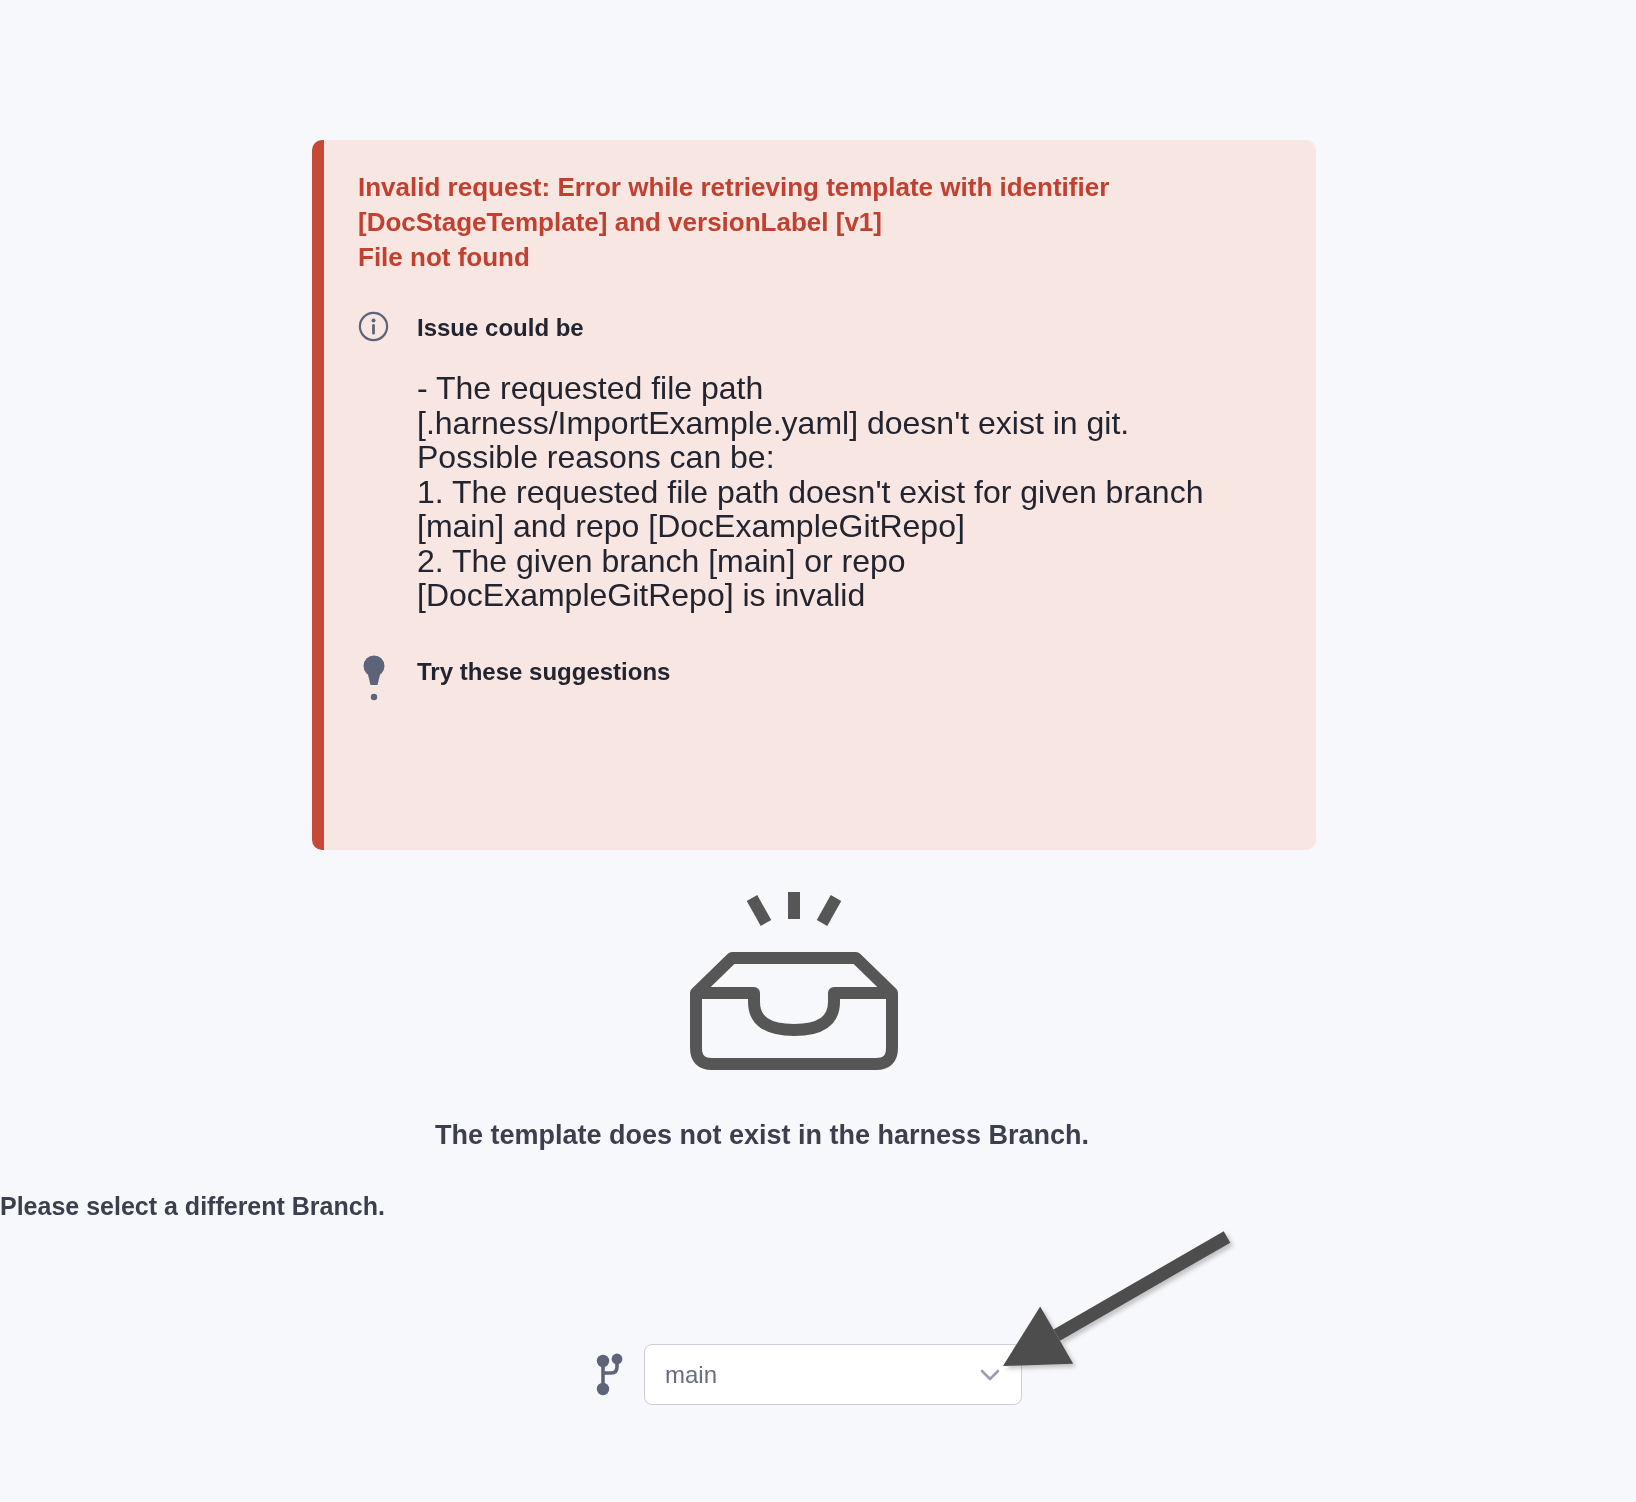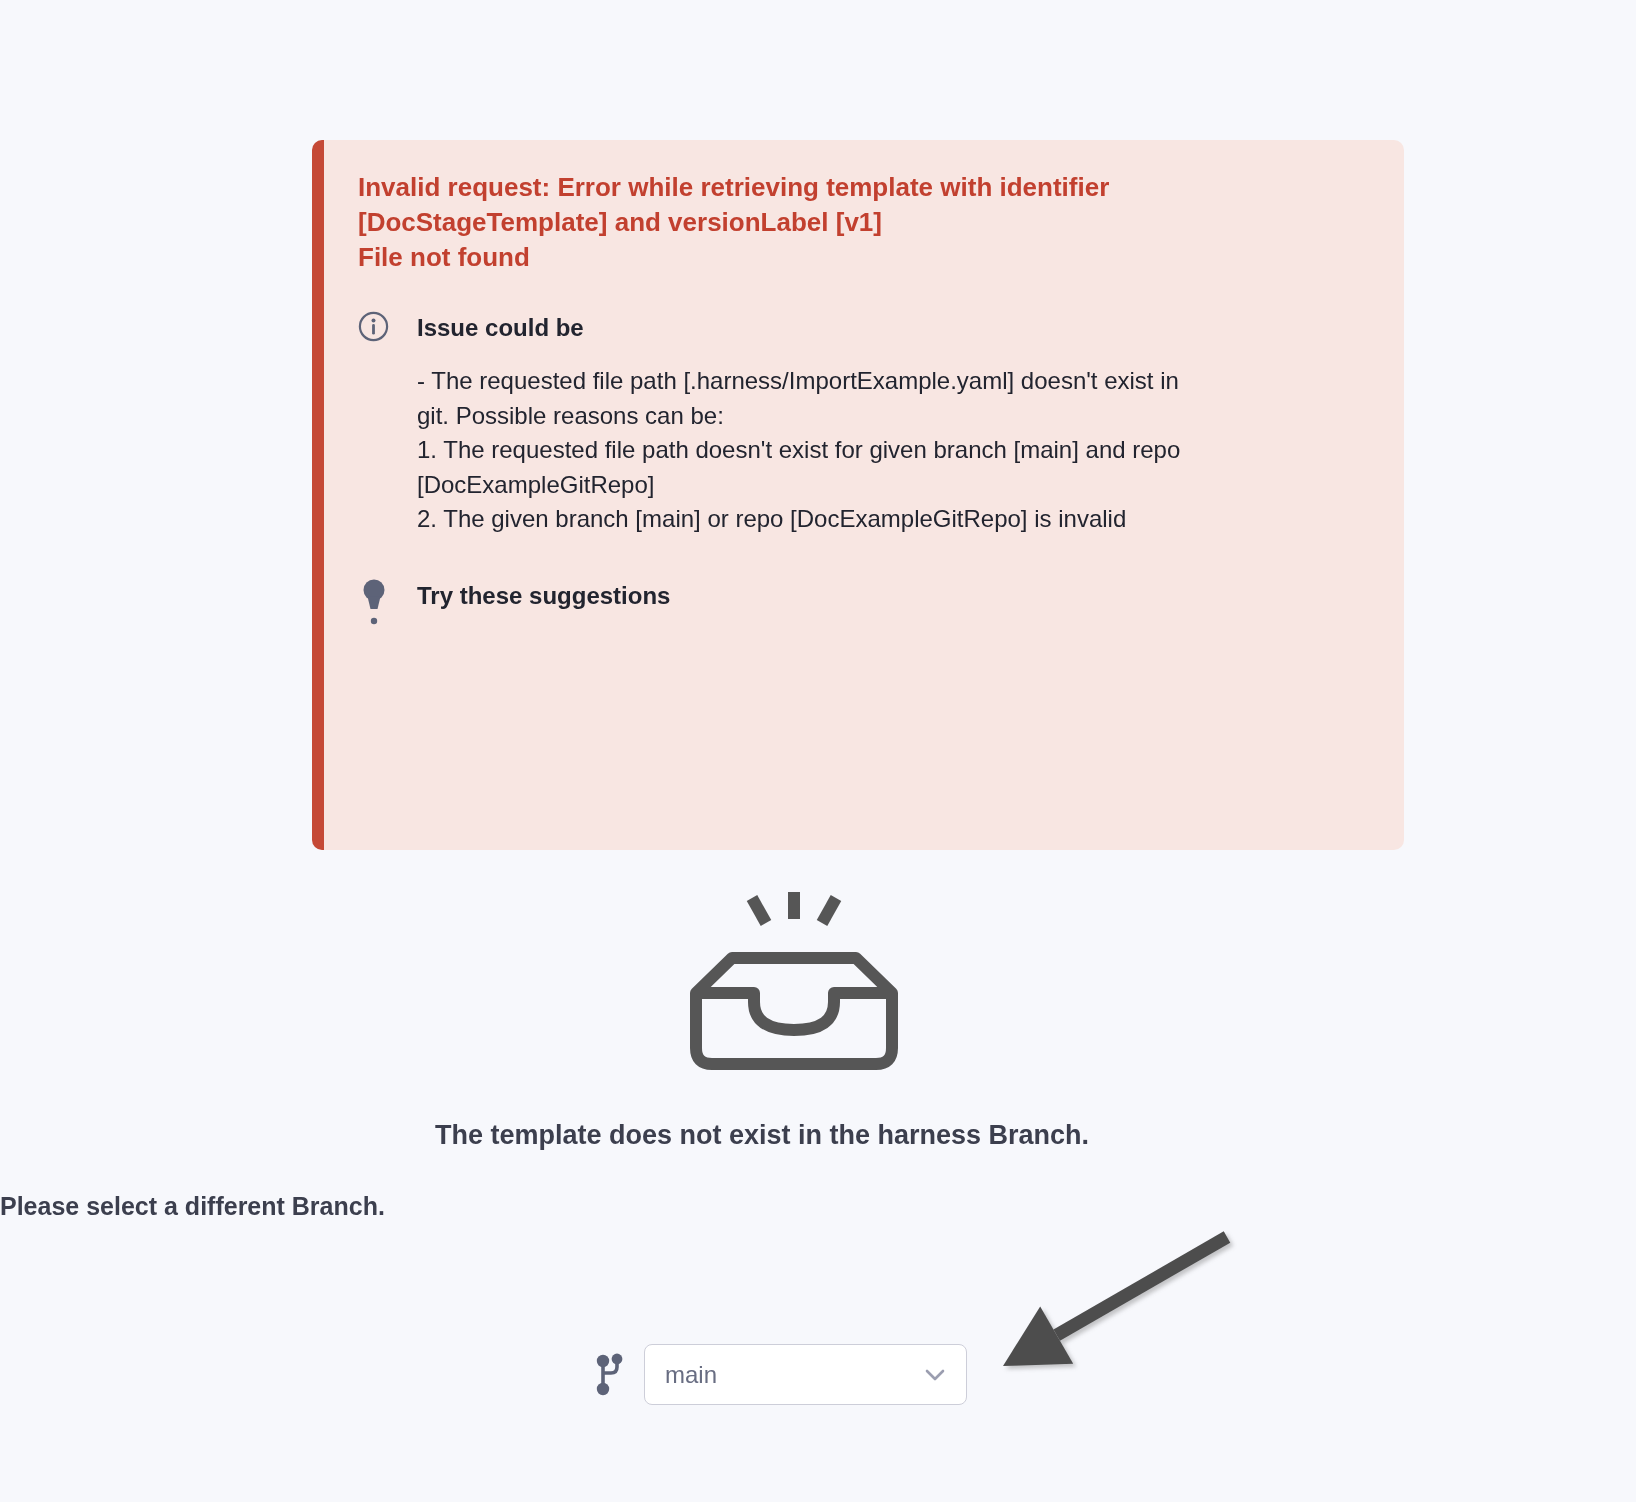--- a/index.html
+++ b/index.html
@@ -8,57 +8,57 @@
     --arrow:#4d4d4d; --sel-border:#cdced9; --sel-text:#686d82; --chev:#9b9eb0;
   }
   html,body{margin:0;padding:0;}
   body{
     width:1636px;height:1502px;position:relative;overflow:hidden;
     background:var(--page-bg);
     font-family:"Liberation Sans","DejaVu Sans",sans-serif;
   }
   
   .banner{
-    position:absolute;left:312px;top:140px;width:1092px;height:710px;
+    position:absolute;left:312px;top:140px;width:1004px;height:710px;
     box-sizing:border-box;background:var(--error-bg);
     border-left:12px solid var(--error-accent);
     border-radius:10px;
     padding:30px 68px 30px 34px;
   }
   .banner-title{
     color:var(--error-text);font-size:26px;line-height:35px;font-weight:700;
     max-width:835px;
   }
   .banner-subtitle{
     color:var(--error-text);font-size:26px;line-height:35px;font-weight:700;
   }
   .section{display:flex;gap:28px;align-items:flex-start;}
   .section.first{margin-top:36px;}
   .section.second{margin-top:42px;}
   .icon-col{flex:0 0 31px;width:31px;display:flex;justify-content:center;color:var(--slate);}
   .sec-text{flex:1;min-width:0;}
   .sec-heading{color:var(--banner-body);font-size:24px;line-height:34px;font-weight:700;}
   .sec-body{
-    color:var(--banner-body);font-size:24px;line-height:34.5px;font-weight:400;
-    margin-top:19px;white-space:pre-line;max-width:792px;
+    color:var(--banner-body);font-size:32px;line-height:34.5px;font-weight:400;
+    margin-top:26px;white-space:pre-line;max-width:792px;
   }
   
   .empty-icon-wrap{position:absolute;left:688px;top:886px;width:212px;height:190px;color:var(--empty-icon);}
   .empty-title{
     position:absolute;left:0;top:1120px;width:1524px;text-align:center;
     color:var(--heading);font-size:27px;font-weight:700;
   }
   .empty-subtitle{
     position:absolute;left:0;top:1192px;width:1524px;text-align:left;
     color:var(--heading);font-size:25px;font-weight:700;
   }
   
   .git-branch-wrap{position:absolute;left:596px;top:1352px;width:28px;height:44px;color:var(--slate);}
   .branch-select{
-    position:absolute;left:644px;top:1344px;width:323px;height:61px;
+    position:absolute;left:644px;top:1344px;width:378px;height:61px;
     box-sizing:border-box;background:#ffffff;border:1px solid var(--sel-border);
     border-radius:8px;display:flex;align-items:center;justify-content:space-between;
     padding:0 20px;cursor:pointer;
   }
   .branch-select-value{color:var(--sel-text);font-size:24px;}
   .chev{display:flex;align-items:center;color:var(--chev);}
   
   .arrow-wrap{
     position:absolute;left:988px;top:1178px;width:252px;height:205px;color:var(--arrow);
     filter:drop-shadow(3px 3px 2px rgba(70,70,70,.30));

